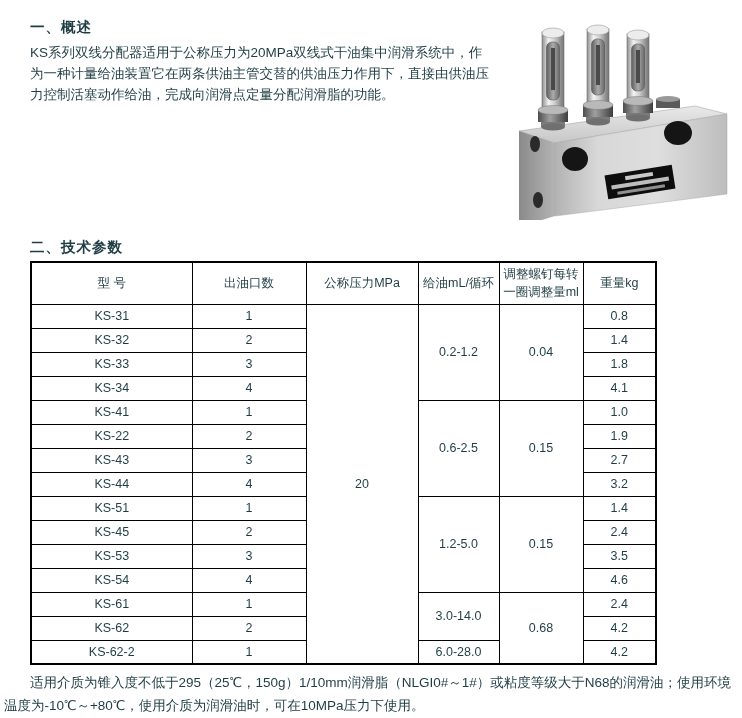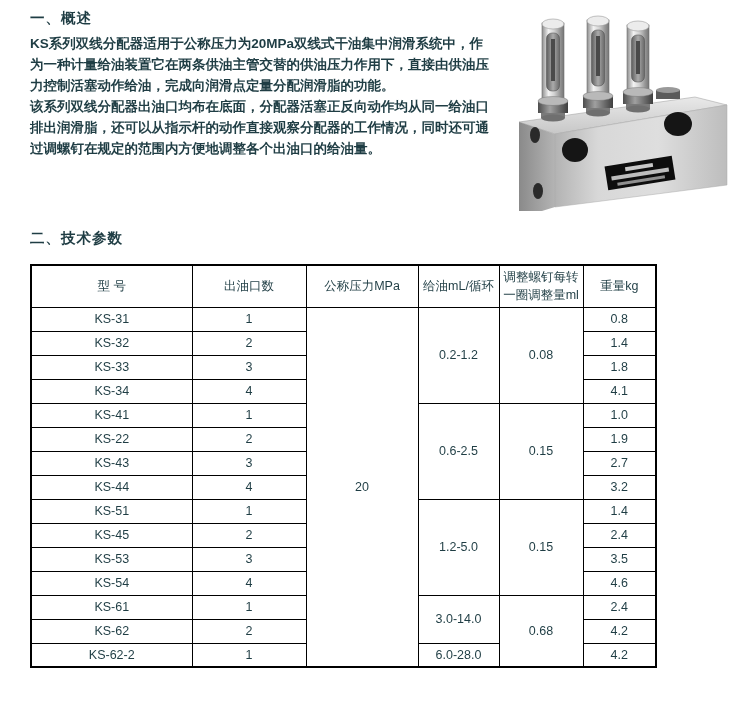--- a/index.html
+++ b/index.html
@@ -4,40 +4,39 @@
 <style>
   * { box-sizing: border-box; }
   html,body { margin:0; padding:0; }
   body {
     width:742px; height:718px;
     background:#ffffff;
     font-family:"Liberation Sans", sans-serif;
     color:#1f3d44;
     overflow:hidden;
   }
-  .content { padding:9px 0 0 30px; }
+  .content { padding:18px 0 0 30px; }
   .photo {
     float:right;
     width:237px; height:210px;
     margin:-8px 0 4px 12px;
   }
   h2.sec {
     font-size:14.5px;
     font-weight:bold;
     margin:0 0 5px 0;
     letter-spacing:1px;
   }
   p.body-text {
     font-size:13.5px;
     line-height:21px;
     margin:0;
-    font-weight:bold;
   }
   .clear { clear:both; }
-  h2.sec.params { margin-top:14px; margin-bottom:16px; }
+  h2.sec.params { margin-top:14px; margin-bottom:4px; }
 
   table.spec-table {
     border-collapse:collapse;
     table-layout:fixed;
     width:625px;
     border:2px solid #000;
   }
   .spec-table th, .spec-table td {
     border:1px solid #000;
     text-align:center;
@@ -150,21 +149,20 @@
         <ellipse cx="133" cy="91" rx="15" ry="4.5" fill="#b9b9b9" stroke="#666" stroke-width="0.4"></ellipse>
         <rect x="121" y="103" width="24" height="5" fill="#7a7a7a"></rect>
         <ellipse cx="133" cy="108" rx="12" ry="3.5" fill="#6f6f6f"></ellipse>
         <rect x="151" y="89" width="24" height="9" fill="#5a5a5a"></rect>
         <ellipse cx="163" cy="89" rx="12" ry="3" fill="#999999"></ellipse>
       </g>
     </svg>
 
     <h2 class="sec">一、概述</h2>
     <p class="body-text">KS系列双线分配器适用于公称压力为20MPa双线式干油集中润滑系统中，作为一种计量给油装置它在两条供油主管交替的供油压力作用下，直接由供油压力控制活塞动作给油，完成向润滑点定量分配润滑脂的功能。</p>
-    <p class="body-text">该系列双线分配器出油口均布在底面，分配器活塞正反向动作均从同一给油口排出润滑脂，还可以从指示杆的动作直接观察分配器的工作情况，同时还可通过调螺钉在规定的范围内方便地调整各个出油口的给油量。</p>
     <div class="clear"></div>
 
     <h2 class="sec params">二、技术参数</h2>
 
     <table class="spec-table">
       <colgroup>
         <col class="c1">
           <col class="c2">
           <col class="c3">
         <col class="c4">
@@ -180,21 +178,21 @@
             <th>调整螺钉每转一圈调整量ml</th>
             <th>重量kg</th>
           </tr>
       </thead>
       <tbody>
           <tr>
             <td>KS-31</td>
             <td>1</td>
             <td rowspan="15">20</td>
             <td rowspan="4">0.2-1.2</td>
-            <td rowspan="4">0.08</td>
+            <td rowspan="4">0.04</td>
             <td>0.8</td>
           </tr>
           <tr>
             <td>KS-32</td>
             <td>2</td>
             <td>1.4</td>
           </tr>
           <tr>
             <td>KS-33</td>
             <td>3</td>
@@ -264,13 +262,14 @@
           <tr>
             <td>KS-62-2</td>
             <td>1</td>
             <td>6.0-28.0</td>
             <td>4.2</td>
           </tr>
         </tbody>
     </table>
   </div>
 
+  <p class="footer-note">适用介质为锥入度不低于295（25℃，150g）1/10mm润滑脂（NLGI0#～1#）或粘度等级大于N68的润滑油；使用环境温度为-10℃～+80℃，使用介质为润滑油时，可在10MPa压力下使用。</p>
 </div>
 
 </body></html>

